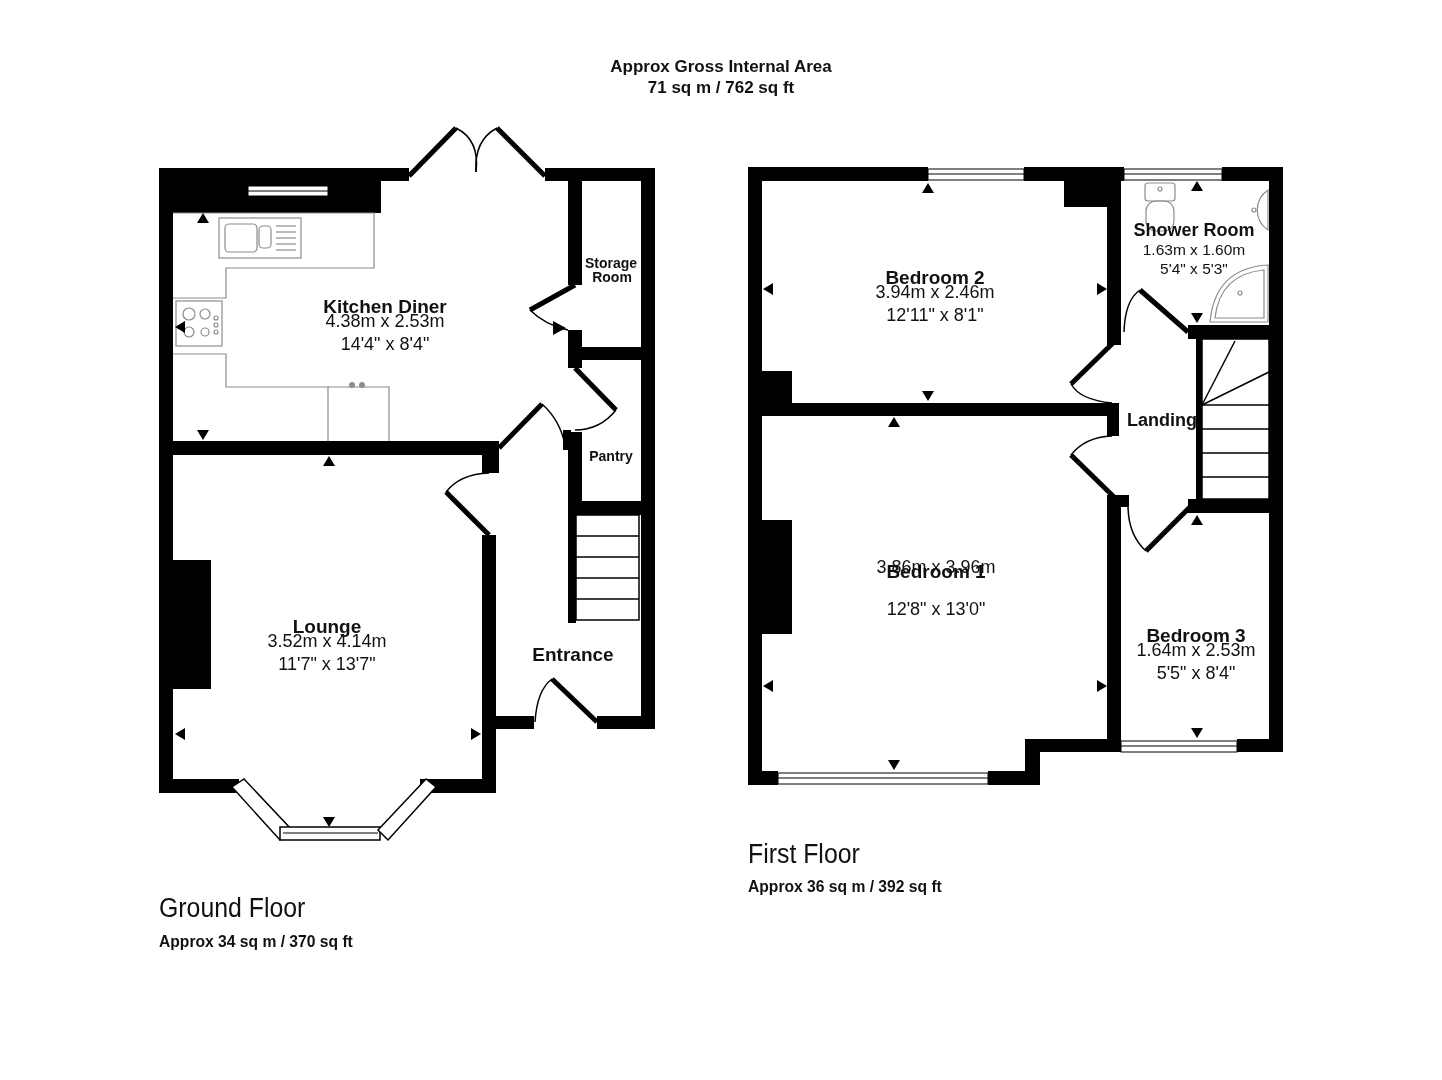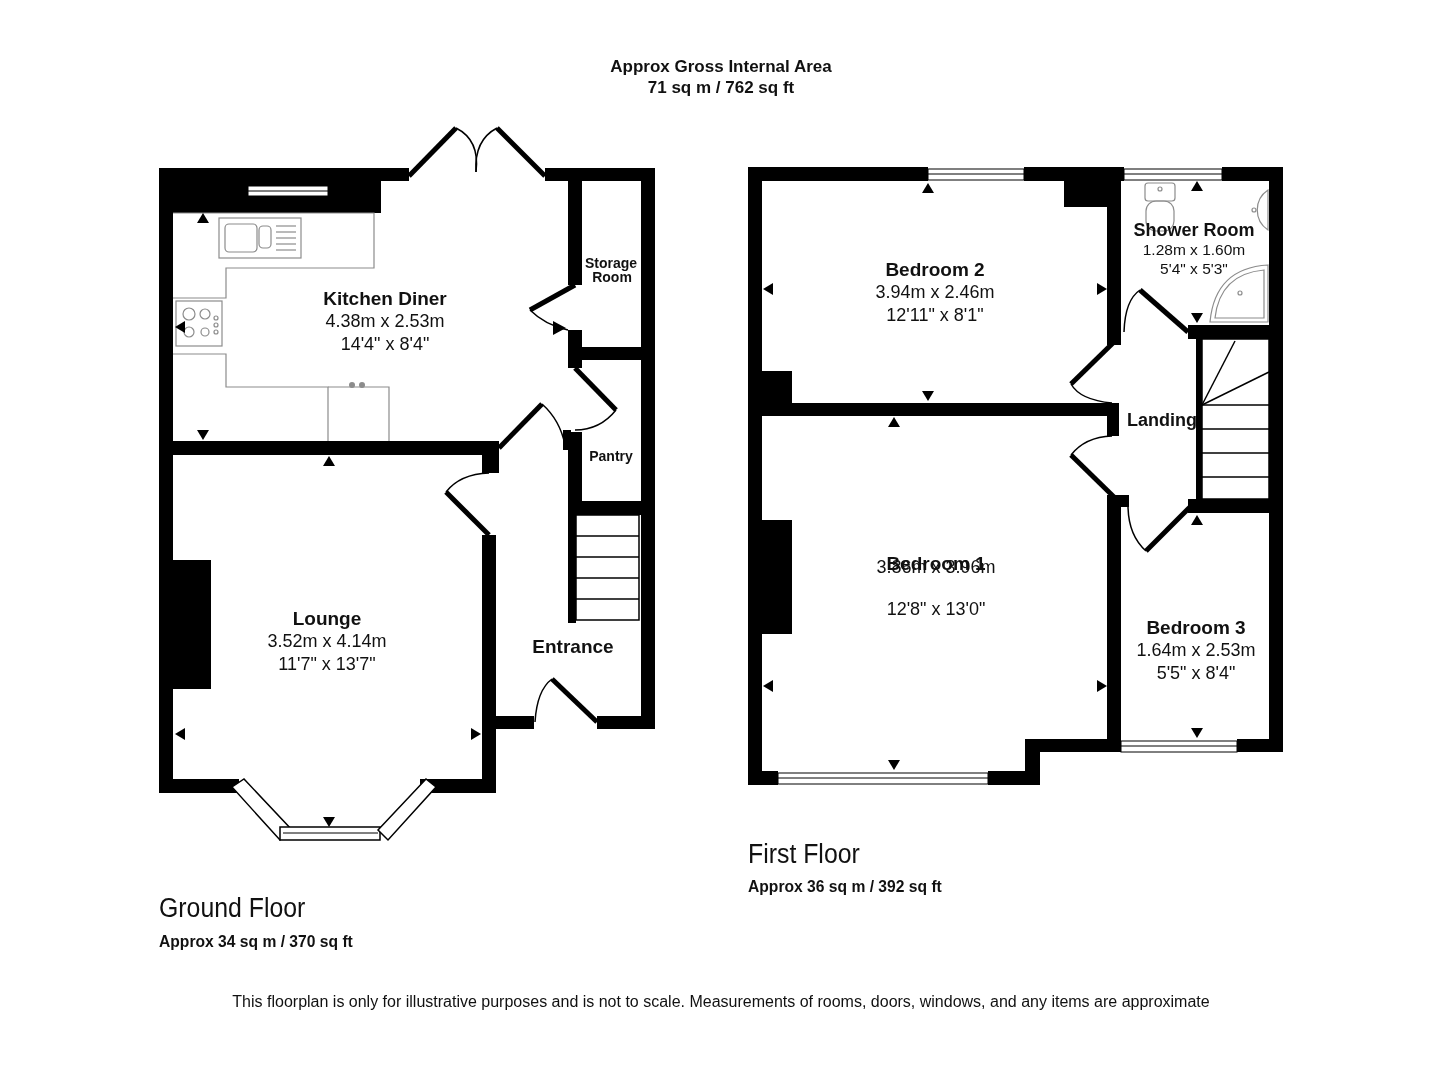--- a/index.html
+++ b/index.html
@@ -1,21 +1,21 @@
 <!DOCTYPE html>
 <html><head>
 <meta charset="utf-8">
 <style>
   html, body { margin:0; padding:0; background:#ffffff; }
   body { width:1442px; height:1080px; position:relative; overflow:hidden; font-family:"Liberation Sans", sans-serif; color:#111; }
   .abs { position:absolute; }
   .title { left:0; width:1442px; text-align:center; font-weight:bold; font-size:17px; line-height:21px; }
   svg.plan { position:absolute; left:0; top:0; }
   .lbl { position:absolute; text-align:center; transform:translateX(-50%); white-space:nowrap; }
-  .rname { font-weight:bold; font-size:19px; line-height:23px; }
+  .rname { font-weight:bold; font-size:19px; line-height:23px;margin-top:8px; }
   .rdim { font-size:18px; line-height:23px; }
   .small { font-weight:bold; font-size:14px; line-height:14px; }
   .mid { font-weight:bold; font-size:18px; line-height:20px; }
   .middim { font-size:15.5px; line-height:19px; }
   .floor-name { position:absolute; font-size:27px; line-height:30px; transform:scaleX(0.92); transform-origin:left; }
   .floor-area { position:absolute; font-weight:bold; font-size:17px; line-height:20px; transform:scaleX(0.92); transform-origin:left; }
   .disclaimer { position:absolute; left:150px; width:1142px; top:991px; text-align:center; font-size:16px; line-height:21px; }
 </style>
 </head>
 <body>
@@ -272,34 +272,33 @@
 <div class="lbl rdim" style="left:327px; top:630px;">3.52m x 4.14m</div>
 <div class="lbl rdim" style="left:327px; top:653px;">11'7" x 13'7"</div>
 
 <div class="lbl rname" style="left:573px; top:635px;">Entrance</div>
 
 <div class="lbl rname" style="left:935px; top:258px;">Bedroom 2</div>
 <div class="lbl rdim" style="left:935px; top:281px;">3.94m x 2.46m</div>
 <div class="lbl rdim" style="left:935px; top:304px;">12'11" x 8'1"</div>
 
 <div class="lbl mid" style="left:1194px; top:220px;">Shower Room</div>
-<div class="lbl middim" style="left:1194px; top:240px;">1.28m x 1.60m</div>
+<div class="lbl middim" style="left:1194px; top:240px;">1.63m x 1.60m</div>
 <div class="lbl middim" style="left:1194px; top:259px;">5'4" x 5'3"</div>
 
 <div class="lbl mid" style="left:1162px; top:410px;">Landing</div>
 
 <div class="lbl rname" style="left:936px; top:552px;">Bedroom 1</div>
 <div class="lbl rdim" style="left:936px; top:556px;">3.86m x 3.96m</div>
 <div class="lbl rdim" style="left:936px; top:598px;">12'8" x 13'0"</div>
 
 <div class="lbl rname" style="left:1196px; top:616px;">Bedroom 3</div>
 <div class="lbl rdim" style="left:1196px; top:639px;">1.64m x 2.53m</div>
 <div class="lbl rdim" style="left:1196px; top:662px;">5'5" x 8'4"</div>
 
 <div class="floor-name" style="left:159px; top:893px;">Ground Floor</div>
 <div class="floor-area" style="left:159px; top:932px;">Approx 34 sq m / 370 sq ft</div>
 
 <div class="floor-name" style="left:748px; top:839px;">First Floor</div>
 <div class="floor-area" style="left:748px; top:877px;">Approx 36 sq m / 392 sq ft</div>
 
 <div class="disclaimer">
-  <div>This floorplan is only for illustrative purposes and is not to scale. Measurements of rooms, doors, windows, and any items are approximate</div>
 </div>
 
 </body></html>

